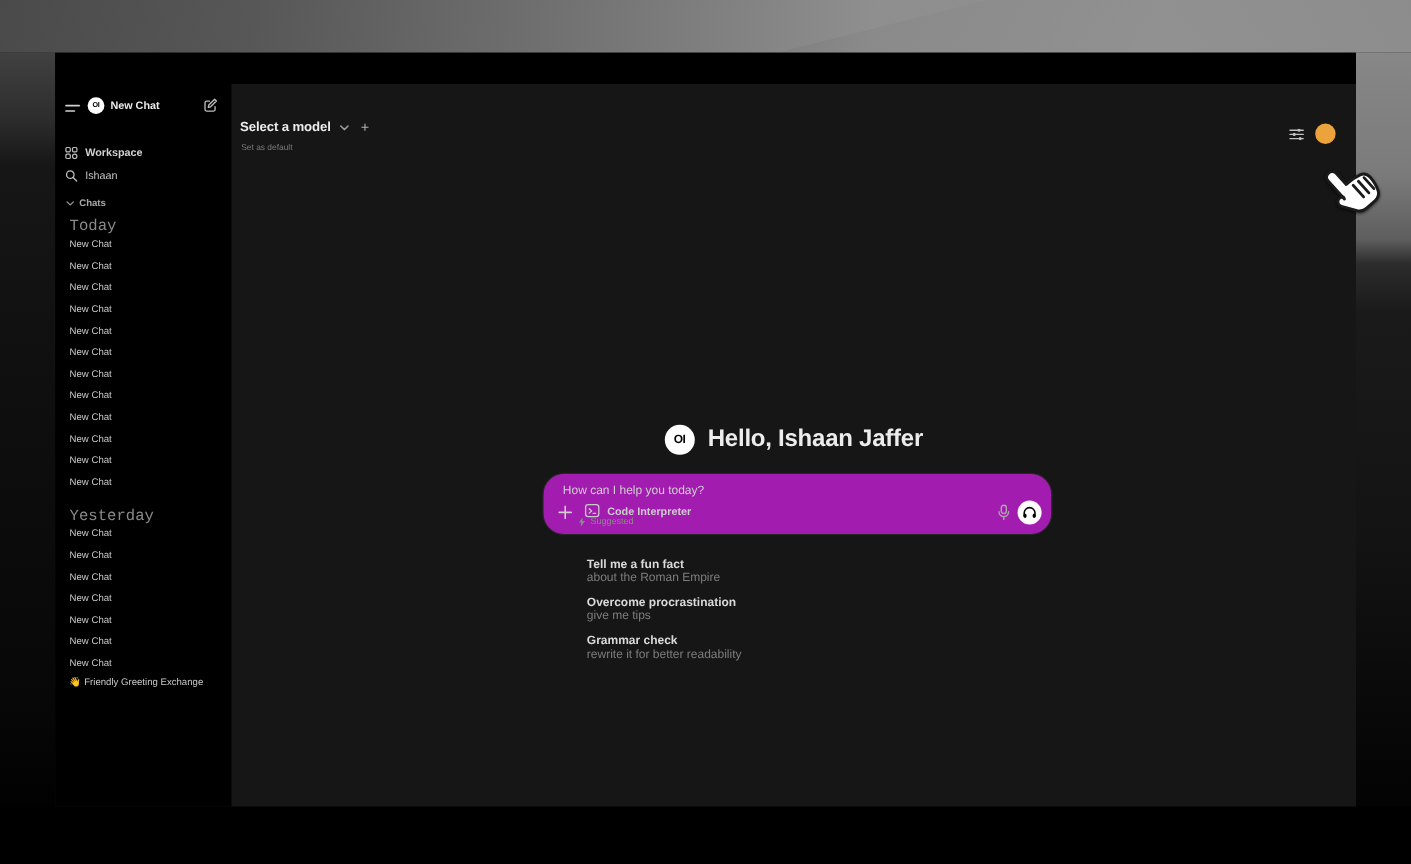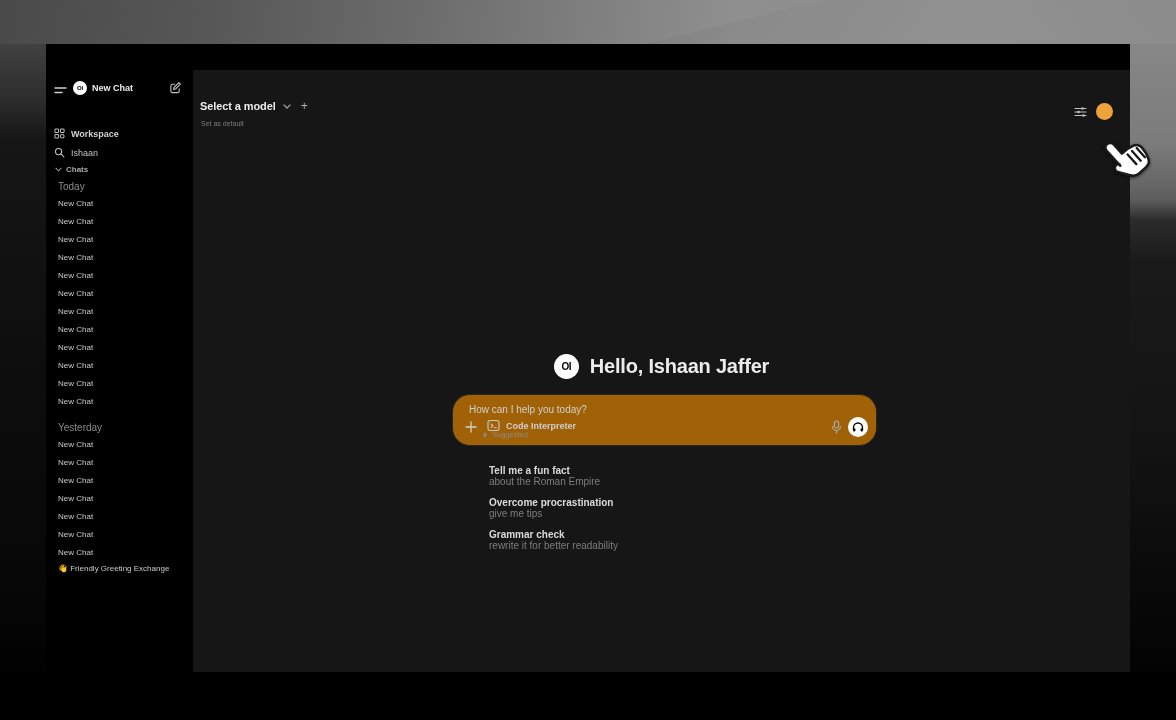--- a/index.html
+++ b/index.html
@@ -24,25 +24,25 @@
   .titlebar{position:absolute;left:0;top:0;width:100%;height:26px;background:#000;}
 
   
   .sidebar{position:absolute;left:0;top:26px;width:147px;height:602px;background:#000000;color:#c6c6c6;}
   .sb-header{position:absolute;left:0;top:6px;width:100%;height:22px;}
   .sb-toggle{position:absolute;left:8px;top:10px;width:13px;height:10px;cursor:pointer;}
   .sb-logo{position:absolute;left:27px;top:5px;width:14px;height:14px;border-radius:50%;background:#fff;
     color:#000;font-size:6px;font-weight:700;display:flex;align-items:center;justify-content:center;letter-spacing:-.2px;}
   .sb-title{position:absolute;left:46px;top:7px;font-size:9px;font-weight:700;color:#ececec;}
   .sb-edit{position:absolute;left:123px;top:5px;width:13px;height:13px;color:#bdbdbd;}
-  .sb-row{position:absolute;left:0;width:100%;height:17px;display:flex;align-items:flex-end;padding-left:8px;gap:6px;}
+  .sb-row{position:absolute;left:0;width:100%;height:17px;display:flex;align-items:flex-start;padding-left:8px;gap:6px;}
   .sb-row .lbl{font-size:9px;font-weight:600;color:#d2d2d2;}
   .sb-chats{position:absolute;left:9px;top:95px;display:flex;align-items:center;gap:4px;color:#a9a9a9;}
   .sb-chats .lbl{font-size:8px;font-weight:600;}
-  .group-label{position:absolute;left:12px;font-size:10px;color:#8a8a8a;}
+  .group-label{position:absolute;left:12px;font-size:13px;color:#8a8a8a;font-family:Liberation Mono, monospace;}
   .chat-list{position:absolute;left:0;width:100%;}
   .chat-item{height:18px;line-height:18px;padding-left:12px;font-size:8px;color:#c9c9c9;
     white-space:nowrap;overflow:hidden;cursor:pointer;}
   .named-chat{position:absolute;left:12px;top:494px;font-size:8px;color:#c9c9c9;white-space:nowrap;cursor:pointer;}
 
   
   .main{position:absolute;left:147px;top:26px;width:937px;height:602px;background:#161616;}
   .model-row{position:absolute;left:7px;top:29px;display:flex;align-items:center;gap:7px;cursor:pointer;}
   .model-label{font-size:11px;font-weight:700;color:#ececec;letter-spacing:-.1px;}
   .model-chevron{color:#9a9a9a;}
@@ -51,21 +51,21 @@
   .top-right{position:absolute;right:17px;top:33px;display:flex;align-items:center;gap:9px;}
   .sliders-icon{width:13px;height:12px;color:#c0c0c0;cursor:pointer;}
   .avatar{width:17px;height:17px;border-radius:50%;background:#eda33b;cursor:pointer;
     display:flex;align-items:center;justify-content:center;font-size:6px;font-weight:700;color:rgba(255,255,255,.85);}
 
   .greeting{position:absolute;left:0;top:284px;width:100%;display:flex;align-items:center;justify-content:center;gap:11px;}
   .greet-logo{width:25px;height:25px;border-radius:50%;background:#fff;color:#000;font-size:10px;font-weight:700;
     display:flex;align-items:center;justify-content:center;letter-spacing:-.4px;}
   .greet-text{font-size:20px;font-weight:600;color:#ececec;letter-spacing:-.2px;}
 
-  .composer{position:absolute;left:259px;top:324px;width:425px;height:52px;background:#a16207;
+  .composer{position:absolute;left:259px;top:324px;width:425px;height:52px;background:#a21caf;
     border:1px solid #262727;border-radius:18px;}
   .composer input{position:absolute;left:14px;top:8px;width:380px;background:transparent;border:none;outline:none;
     font-family:"Liberation Sans",sans-serif;font-size:10px;color:#e4e4e4;}
   .composer input::placeholder{color:#cfcfcf;}
   .composer-actions{position:absolute;left:0;bottom:6px;width:100%;height:22px;}
   .plus-btn{position:absolute;left:12px;top:4px;width:12px;height:12px;color:#d0d0d0;cursor:pointer;}
   .ci-chip{position:absolute;left:34px;top:2px;display:flex;align-items:center;gap:6px;cursor:pointer;}
   .ci-icon{width:13px;height:13px;color:#c9c9c9;}
   .ci-label{font-size:9px;font-weight:600;color:#cdcdcd;}
   .mic-btn{position:absolute;right:34px;top:3px;width:11px;height:14px;color:#a8a8a8;cursor:pointer;}

